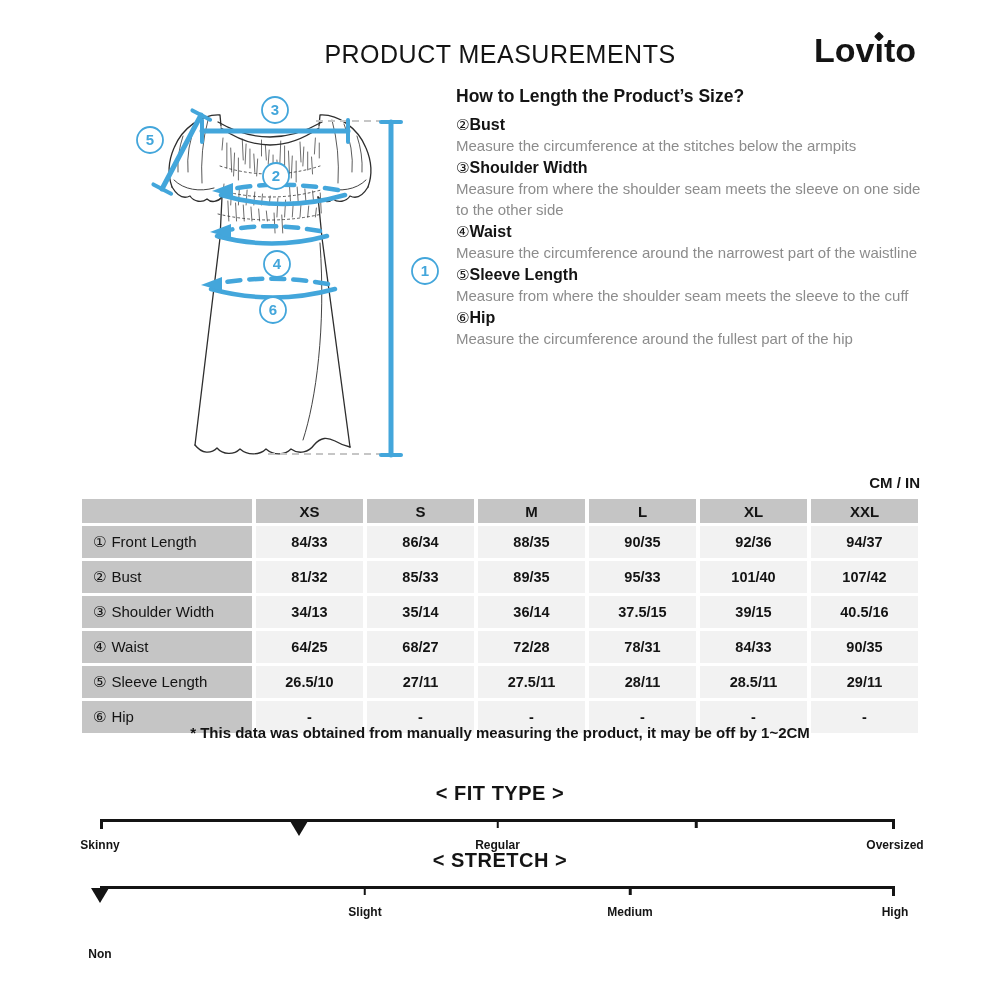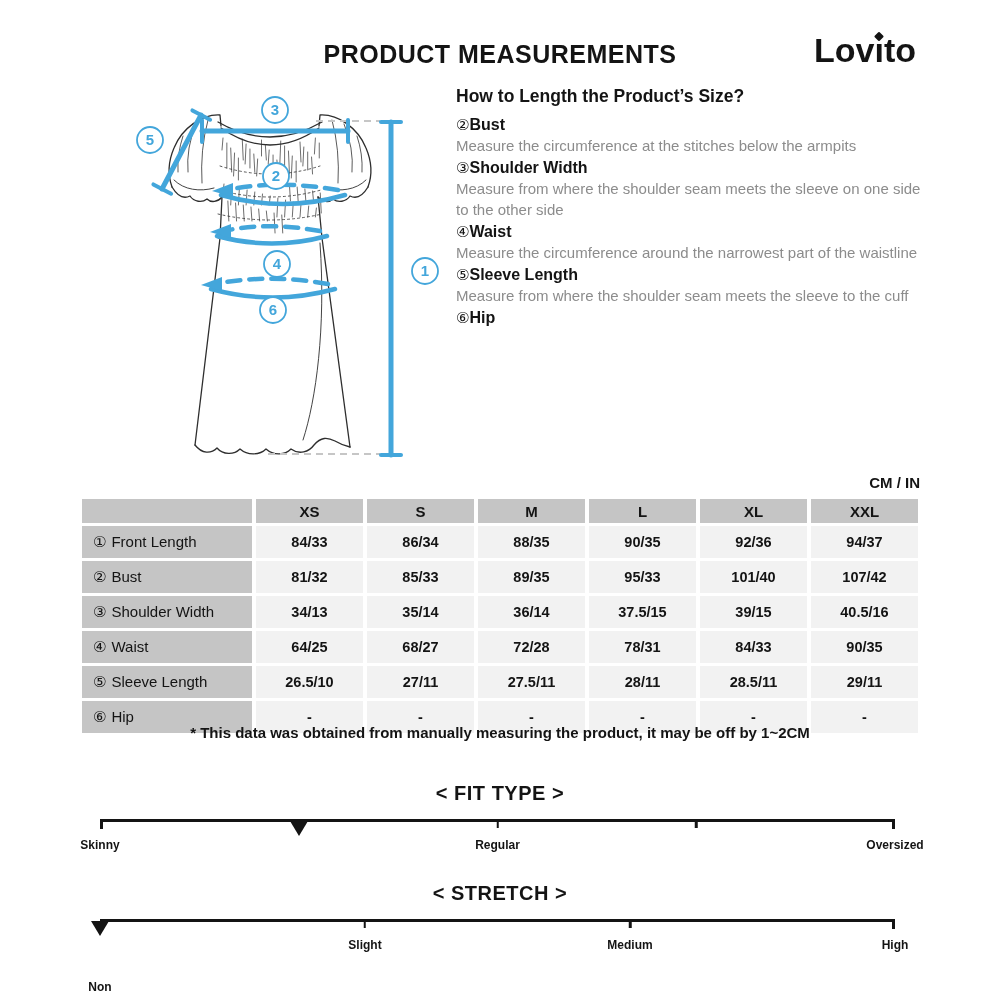--- a/index.html
+++ b/index.html
@@ -9,21 +9,21 @@
     --desc:#8c8c8c;
     --ink:#141414;
   }
   *{box-sizing:border-box;margin:0;padding:0;}
   html,body{background:#fff;}
   body{font-family:"Liberation Sans","DejaVu Sans",sans-serif;color:var(--ink);}
   .page{position:relative;width:1000px;height:1000px;background:#fff;overflow:hidden;}
 
   
   .main-title{position:absolute;top:40px;left:0;right:0;text-align:center;
-    font-size:25px;font-weight:bold;letter-spacing:.5px;}
+    font-size:25px;font-weight:normal;letter-spacing:.5px;}
   .logo{position:absolute;top:31px;right:84px;font-size:34px;font-weight:bold;letter-spacing:0;}
   .logo .li{position:relative;display:inline-block;}
   .logo .li::after{content:"";position:absolute;left:50%;top:2px;width:7px;height:7px;
     background:var(--ink);transform:translateX(-50%) rotate(45deg);border-radius:1px;}
 
   
   .illus{position:absolute;left:110px;top:88px;width:340px;height:395px;}
   .ink{stroke:#2e2e2e;fill:none;stroke-width:1.3;stroke-linecap:round;stroke-linejoin:round;}
   .acc{stroke:var(--accent);fill:none;stroke-linecap:round;}
   .accfill{fill:var(--accent);stroke:none;}
@@ -48,21 +48,21 @@
   .size-table .corner{background:var(--hdr-bg);}
   .size-table .lbl{background:var(--hdr-bg);text-align:left;padding-left:11px;font-size:15px;height:32px;}
   .size-table .lbl .circ{margin-right:5px;}
   .size-table .val{background:var(--cell-bg);font-weight:bold;font-size:14.5px;height:27px;}
   .footnote{position:absolute;left:80px;top:724px;width:840px;text-align:center;
     font-size:15px;font-weight:bold;}
 
   
   .scale{position:absolute;left:0;width:1000px;height:100px;}
   #fit-scale{top:782px;}
-  #stretch-scale{top:882px;}
+  #stretch-scale{top:849px;}
   .scale-heading{position:absolute;top:0;left:0;right:0;text-align:center;
     font-size:20px;font-weight:bold;letter-spacing:.5px;}
   .scale-line{position:absolute;top:37px;left:100px;width:795px;height:3px;background:var(--ink);}
   .scale-cap{position:absolute;top:0;width:3px;height:10px;background:var(--ink);}
   .scale-tick{position:absolute;top:0;width:2.5px;height:9px;background:var(--ink);transform:translateX(-50%);}
   .scale-marker{position:absolute;top:2px;width:0;height:0;transform:translateX(-50%);
     border-left:9px solid transparent;border-right:9px solid transparent;border-top:15px solid var(--ink);}
   .scale-label{position:absolute;top:56px;transform:translateX(-50%);font-size:12px;
     font-weight:bold;white-space:nowrap;}
 </style>
@@ -233,20 +233,21 @@
         <div class="instr-item">
           <h3><span class="inum">④</span><span class="ititle">Waist</span></h3>
           <p class="idesc">Measure the circumference around the narrowest part of the waistline</p>
         </div>
         <div class="instr-item">
           <h3><span class="inum">⑤</span><span class="ititle">Sleeve Length</span></h3>
           <p class="idesc">Measure from where the shoulder seam meets the sleeve to the cuff</p>
         </div>
         <div class="instr-item">
           <h3><span class="inum">⑥</span><span class="ititle">Hip</span></h3>
+          <p class="idesc">Measure the circumference around the fullest part of the hip</p>
         </div>
       </div>
   </div>
 
   <div class="unit-label">CM / IN</div>
   <div class="table-wrap">
     <table class="size-table" id="size-table">
       <colgroup>
           <col style="width:170px">
           <col>

